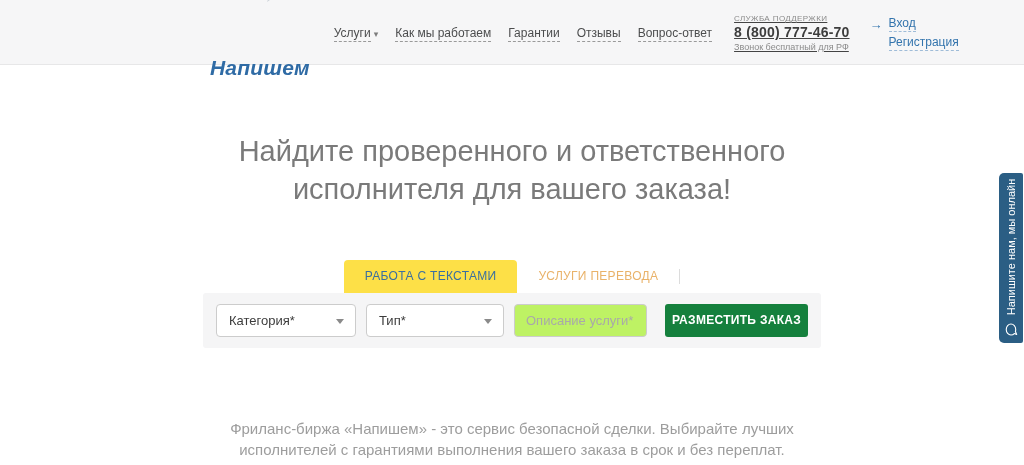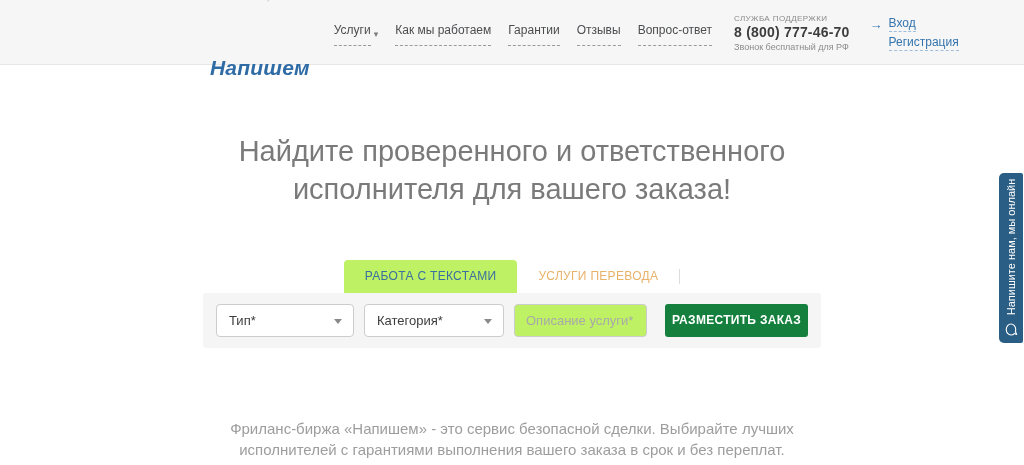--- a/index.html
+++ b/index.html
@@ -23,27 +23,27 @@
   }
   .logo { display:flex; flex-direction:column; align-items:center; margin-right:24px; cursor:pointer;gap:48px; }
   .logo-plane { margin-bottom:1px; margin-left:14px; }
   .logo-text {
     font-size:21px; font-weight:bold; font-style:italic;
     color:#2f6ba5; letter-spacing:0.2px;
   }
   .nav { display:flex; align-items:center; gap:17px; margin-top:4px; }
   .nav-link {
     font-size:12px; color:#4c4d4e; text-decoration:none;
-    border-bottom:1px dashed #9a9a9a; padding-bottom:8px;
+    border-bottom:1px dashed #9a9a9a; padding-bottom:1px;
     white-space:nowrap; cursor:pointer;
   }
   .nav-caret { font-size:9px; color:#7d7d7d; margin-left:3px; border-bottom:none; }
   .nav-item-dd { display:flex; align-items:center; }
 
-  .support { margin-left:22px; margin-top:3px; line-height:1.25; }
+  .support { margin-left:22px; margin-top:3px; line-height:1.25;text-decoration:underline; }
   .support-title { font-size:8px; color:#8b8b8b; letter-spacing:0.4px; }
   .support-phone { font-size:14px; font-weight:bold; color:#3d3d3d; letter-spacing:0.2px; }
   .support-note { font-size:9px; color:#8b8b8b; }
 
   .auth { margin-left:20px; margin-top:2px; display:flex; gap:6px; }
   .auth-arrow { color:#3374ad; font-size:13px; line-height:17px; }
   .auth-links { display:flex; flex-direction:column; gap:3px;align-items:center; }
   .auth-link {
     font-size:12px; color:#3374ad; text-decoration:none;
     border-bottom:1px dashed #9fbcd8; align-self:flex-start;
@@ -69,21 +69,21 @@
     align-items:stretch;
     height:33px;
   }
   .tab {
     display:flex; align-items:center;
     padding:0 21px;
     font-size:12px; letter-spacing:0.3px;
     cursor:pointer; white-space:nowrap;
   }
   .tab-active {
-    background:#bef264;
+    background:#fde047;
     color:#3a6fa0;
     border-radius:4px 4px 0 0;
   }
   .tab-inactive { color:#e9b269; background:transparent; }
   .tab-sep { width:1px; background:#dcdcdc; margin:9px 0; }
 
   
   .order-bar {
     width:618px; height:55px;
     margin:0 auto;
@@ -213,26 +213,26 @@
 
 <h1 class="hero-title">Найдите проверенного и ответственного исполнителя для вашего заказа!</h1>
 
 <div class="tabs">
   <div class="tab tab-active">РАБОТА С ТЕКСТАМИ</div>
   <div class="tab tab-inactive">УСЛУГИ ПЕРЕВОДА</div>
   <div class="tab-sep"></div>
 </div>
 
 <div class="order-bar">
+  <div class="select-box select-category">
+    <span>Категория*</span>
+    <span class="select-caret"></span>
+  </div>
   <div class="select-box select-type">
     <span>Тип*</span>
-    <span class="select-caret"></span>
-  </div>
-  <div class="select-box select-category">
-    <span>Категория*</span>
     <span class="select-caret"></span>
   </div>
   <input class="text-input" type="text" placeholder="Описание услуги*" style="">
   <button class="submit-btn">РАЗМЕСТИТЬ ЗАКАЗ</button>
 </div>
 
 <p class="description">Фриланс-биржа «Напишем» - это сервис безопасной сделки. Выбирайте лучших исполнителей с гарантиями выполнения вашего заказа в срок и без переплат.</p>
 
 <div class="chat-widget">
   <div class="chat-inner">

